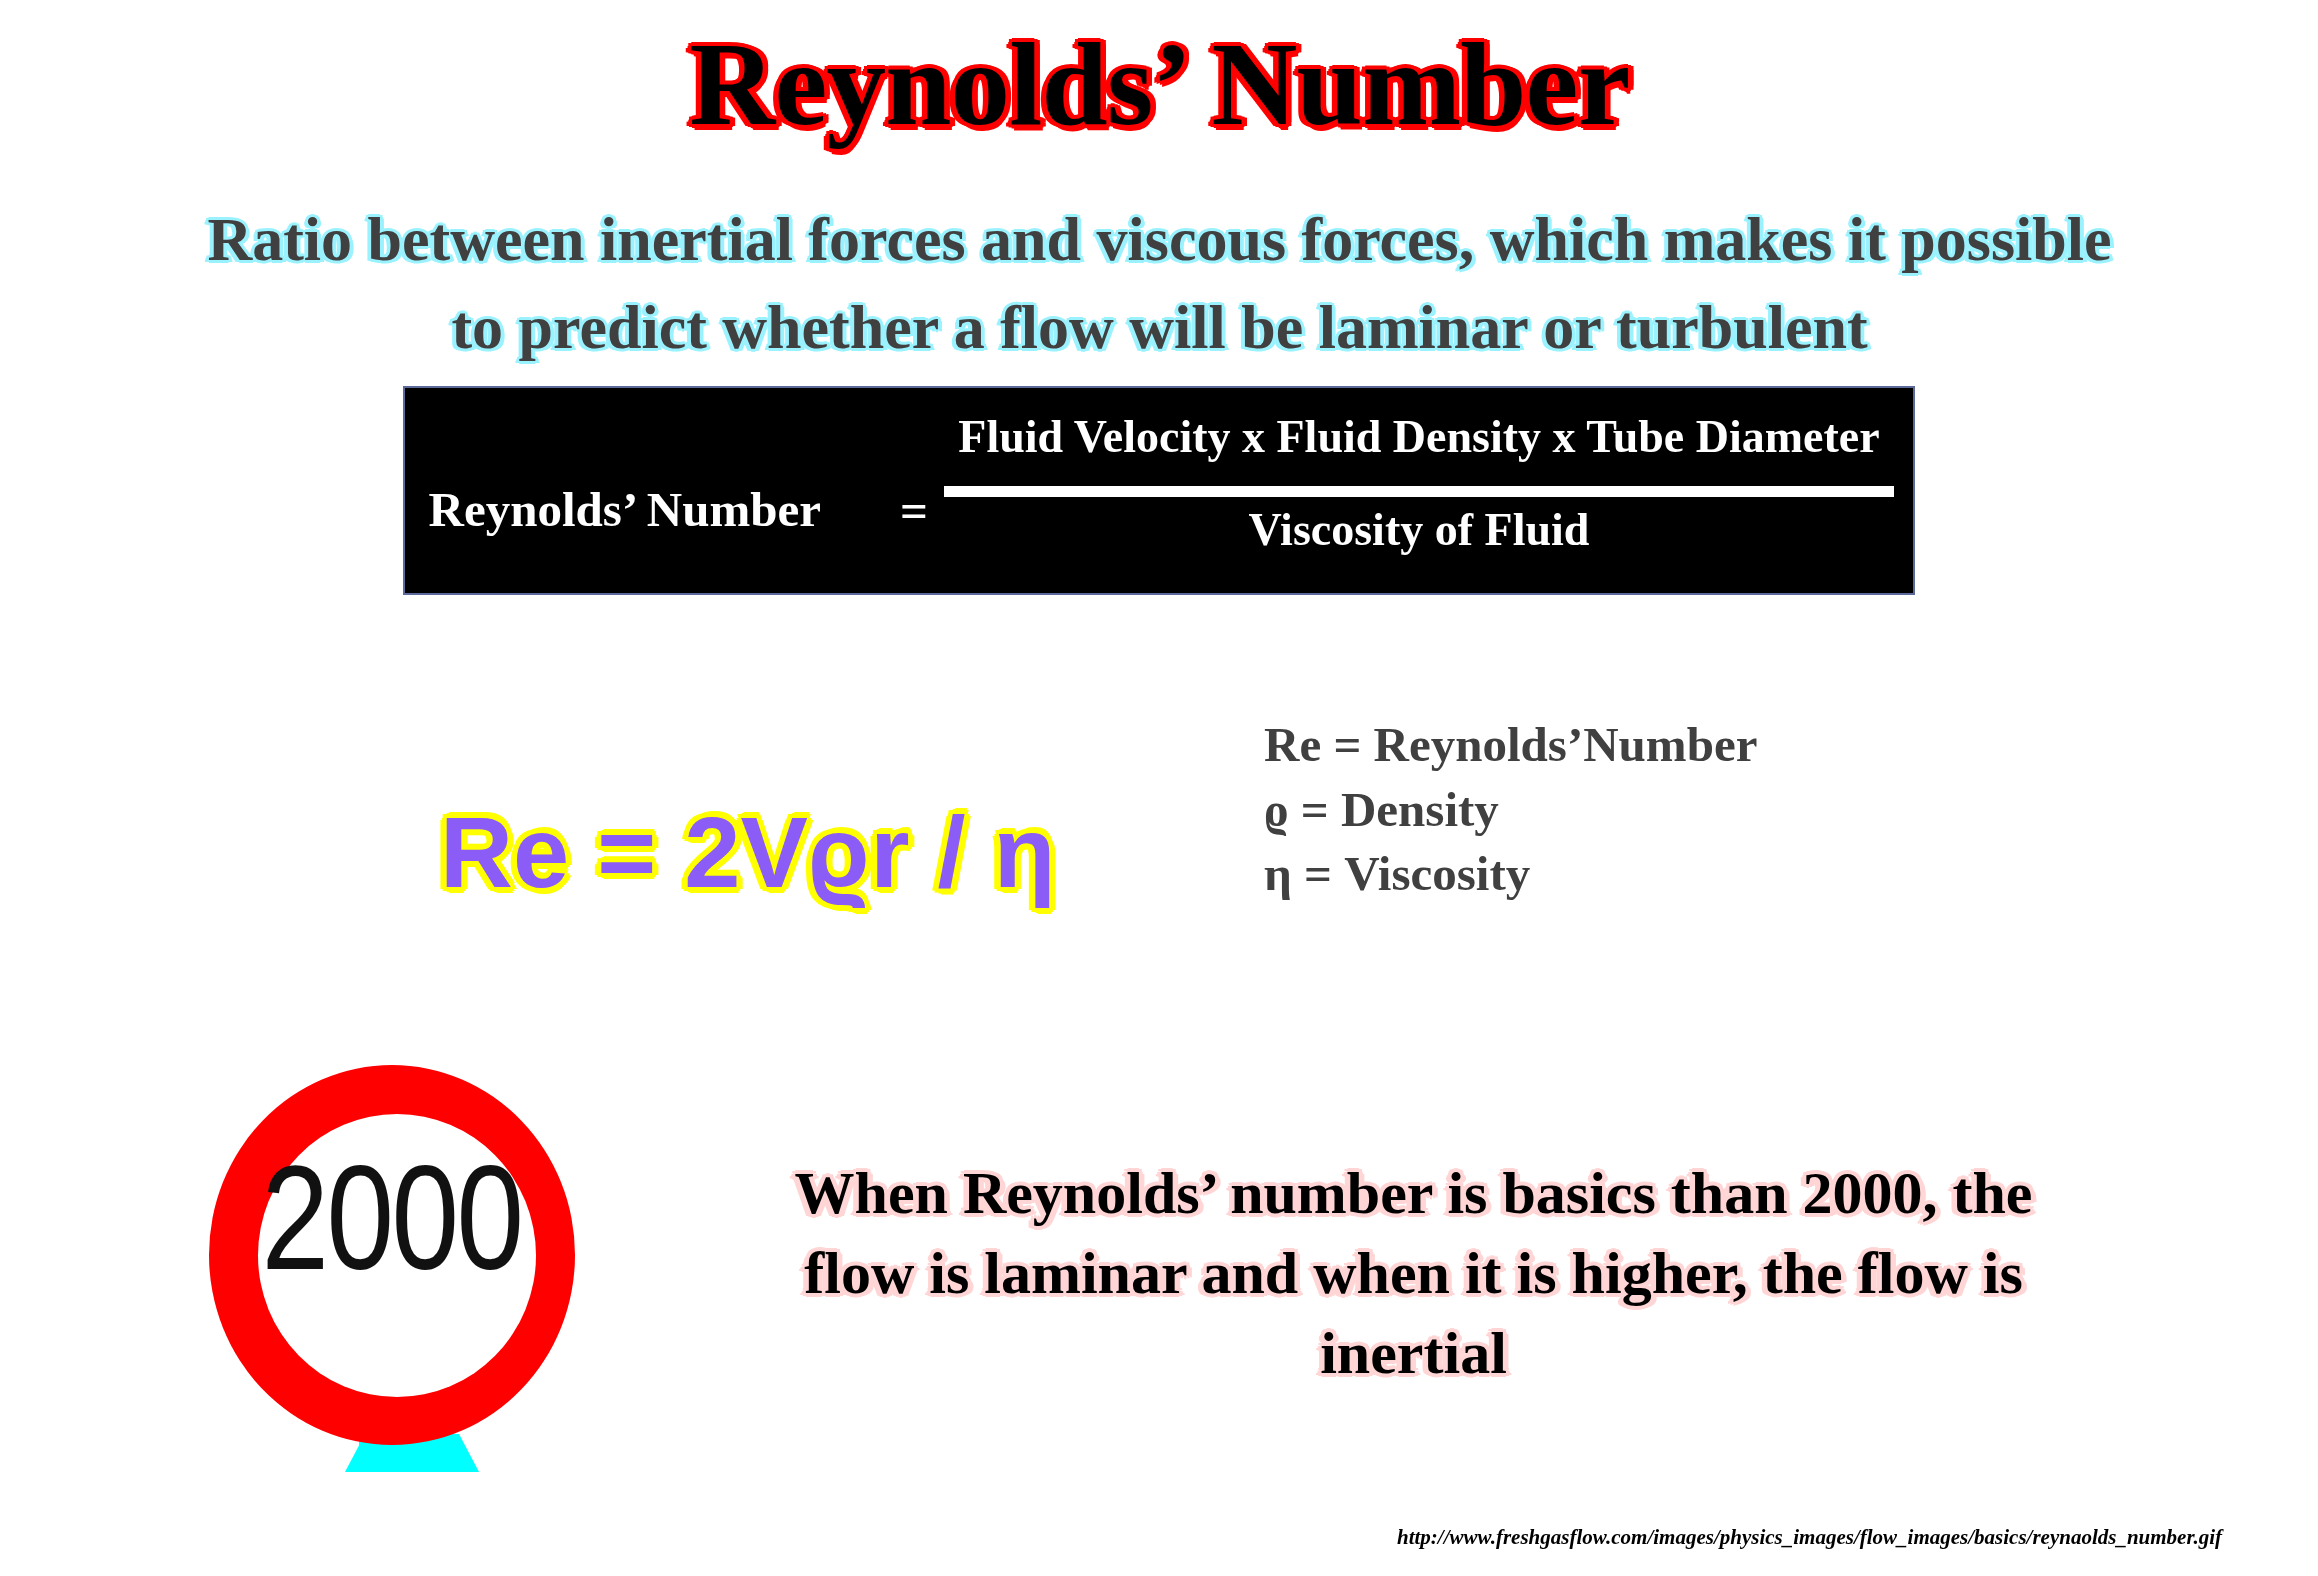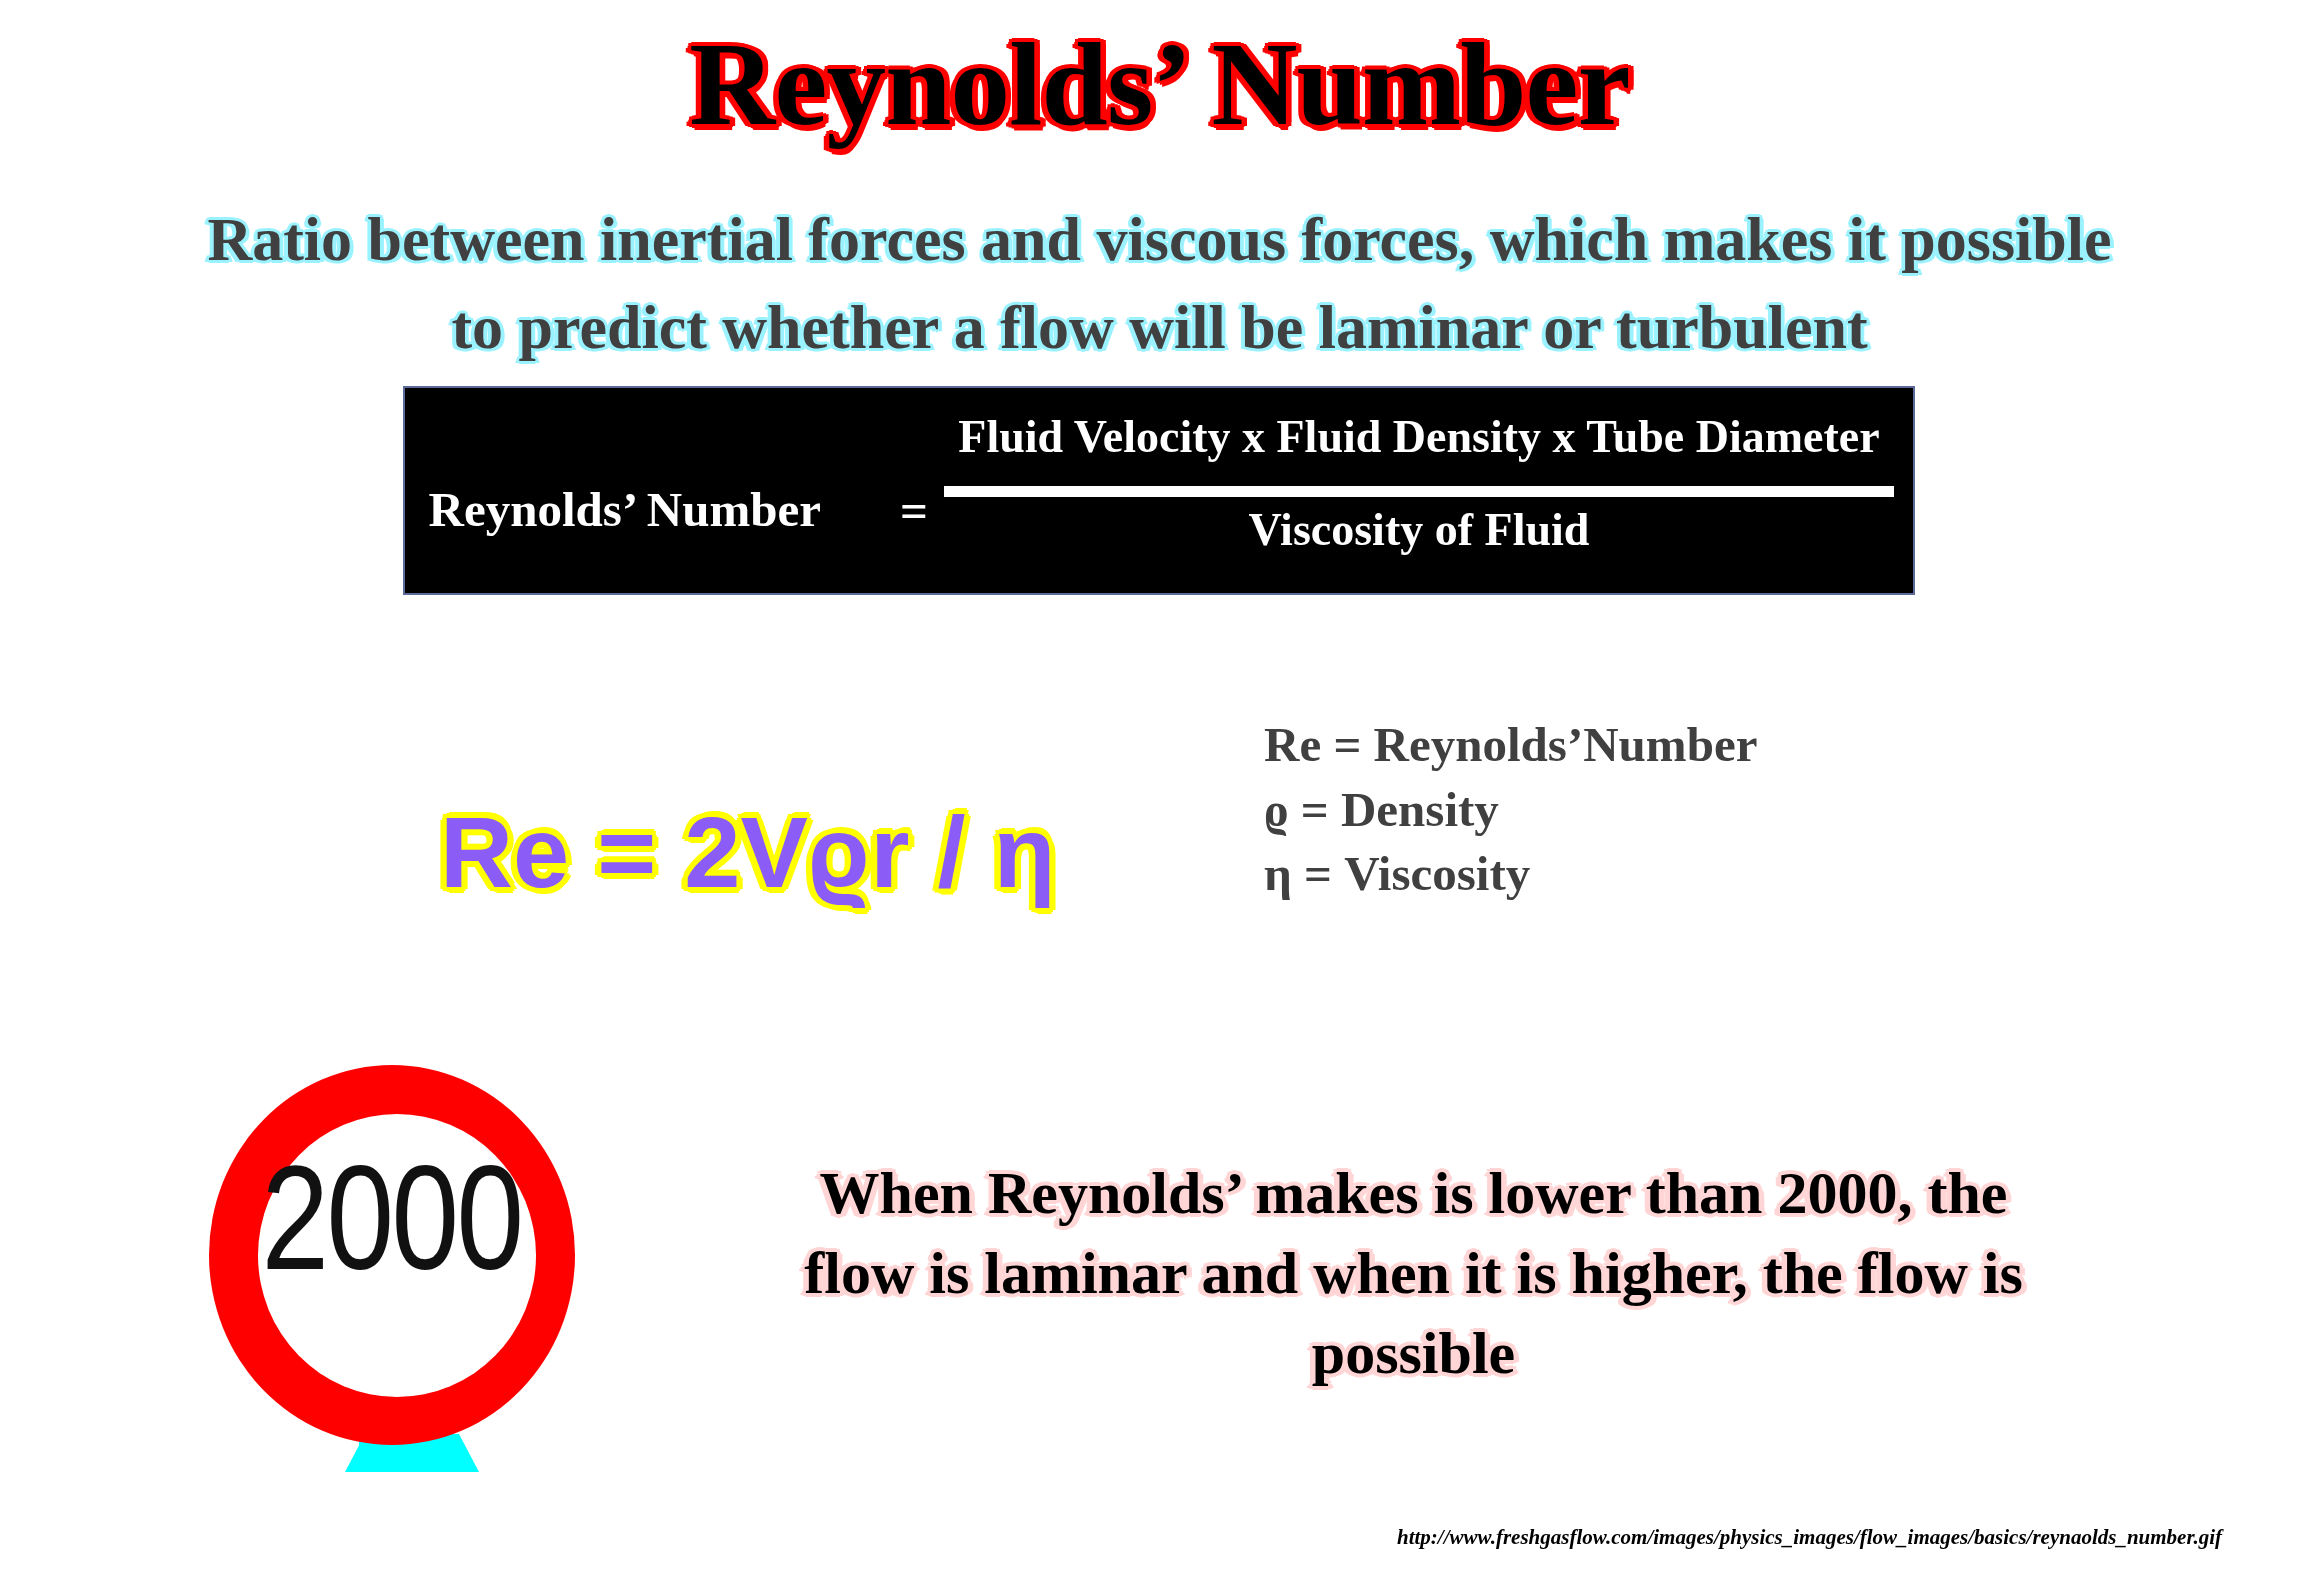--- a/index.html
+++ b/index.html
@@ -280,21 +280,21 @@
 <div id="sign">
   <div id="sign-base"></div>
   <div id="sign-post"></div>
   <div id="sign-ring">
     <div id="sign-inner"></div>
   </div>
   <div id="sign-number">2000</div>
 </div>
 
 <div id="bottom-note">
-  <span class="ln">When Reynolds’ makes is lower than 2000, the</span>
+  <span class="ln">When Reynolds’ number is basics than 2000, the</span>
   <span class="ln">flow is laminar and when it is higher, the flow is</span>
-  <span class="ln">possible</span>
+  <span class="ln">inertial</span>
 </div>
 
 <div id="credit">
   <span class="ln">http://www.freshgasflow.com/images/physics_images/flow_images/basics/reynaolds_number.gif</span>
 </div>
 
 
 </body></html>

